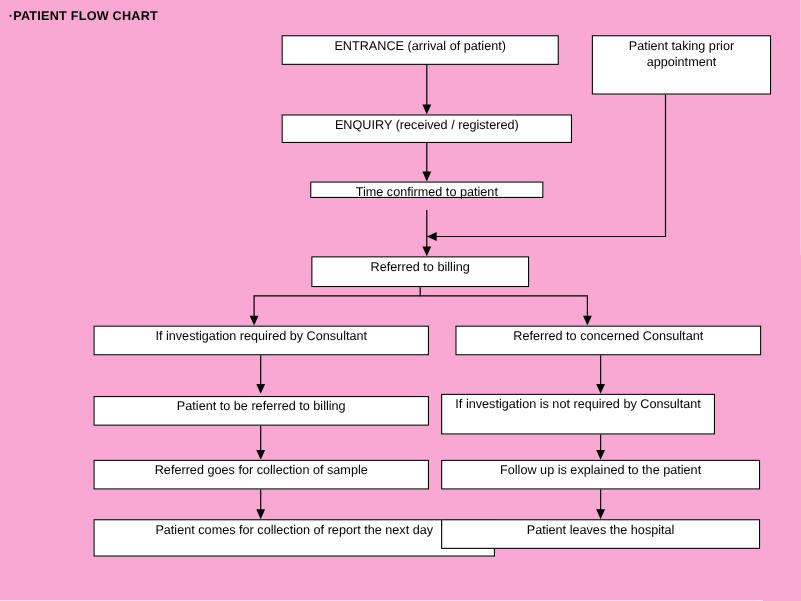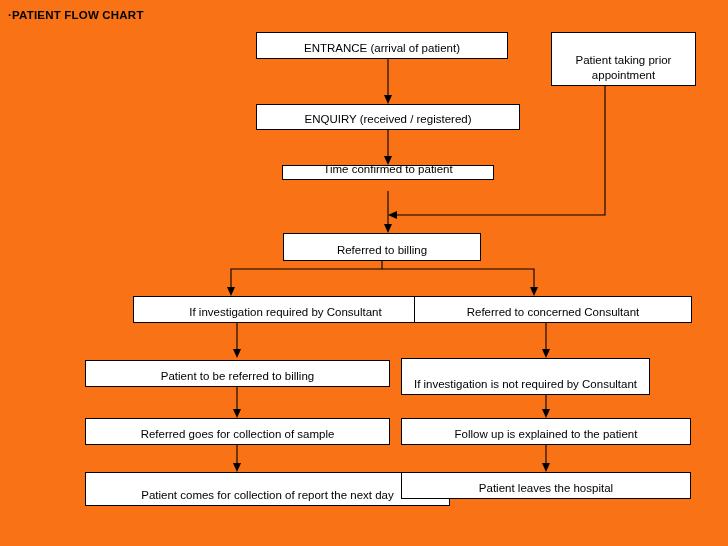--- a/index.html
+++ b/index.html
@@ -9,21 +9,21 @@
     background: #ffffff;
   }
   body {
     font-family: "Liberation Sans", sans-serif;
     color: #000000;
   }
   #canvas {
     position: relative;
     width: 728px;
     height: 546px;
-    background: #f97316;
+    background: #f9a8d4;
     overflow: hidden;
   }
   #title {
     position: absolute;
     left: 8px;
     top: 9px;
     font-size: 11.5px;
     font-weight: bold;
     letter-spacing: 0.2px;
     white-space: nowrap;
@@ -31,21 +31,21 @@
   #title .bullet-mark {
     font-size: 11.5px;
     font-weight: bold;
   }
   .node {
     position: absolute;
     box-sizing: border-box;
     border: 1px solid #000000;
     background: #ffffff;
     display: flex;
-    align-items: flex-end;
+    align-items: flex-start;
     justify-content: center;
     text-align: center;
     font-size: 11.5px;
     line-height: 15px;
     padding: 2px 6px;
   }
   .node span {
     display: block;
   }
   svg#connectors {
@@ -106,37 +106,37 @@
     <line x1="546" y1="394" x2="546" y2="412"></line>
     <polygon class="arrowhead" points="546,418 542,409 550,409"></polygon>
     <line x1="546" y1="444" x2="546" y2="466"></line>
     <polygon class="arrowhead" points="546,472 542,463 550,463"></polygon>
   </svg>
 
   <div class="node" style="left:256px; top:32px; width:252px; height:27px;">
     <span>ENTRANCE (arrival of patient)</span>
   </div>
 
-  <div class="node" style="left:551px; top:32px; width:145px; height:54px;">
+  <div class="node" style="left:538px; top:32px; width:163px; height:54px;">
     <span>Patient taking prior appointment</span>
   </div>
 
   <div class="node" style="left:256px; top:104px; width:264px; height:26px;">
     <span>ENQUIRY (received / registered)</span>
   </div>
 
   <div class="node" style="left:282px; top:165px; width:212px; height:15px;">
     <span>Time confirmed to patient</span>
   </div>
 
   <div class="node" style="left:283px; top:233px; width:198px; height:28px;">
     <span>Referred to billing</span>
   </div>
 
-  <div class="node" style="left:85px; top:296px; width:305px; height:27px;margin-left:48px;">
+  <div class="node" style="left:85px; top:296px; width:305px; height:27px;">
     <span>If investigation required by Consultant</span>
   </div>
 
   <div class="node" style="left:85px; top:360px; width:305px; height:27px;">
     <span>Patient to be referred to billing</span>
   </div>
 
   <div class="node" style="left:85px; top:418px; width:305px; height:27px;">
     <span>Referred goes for collection of sample</span>
   </div>

